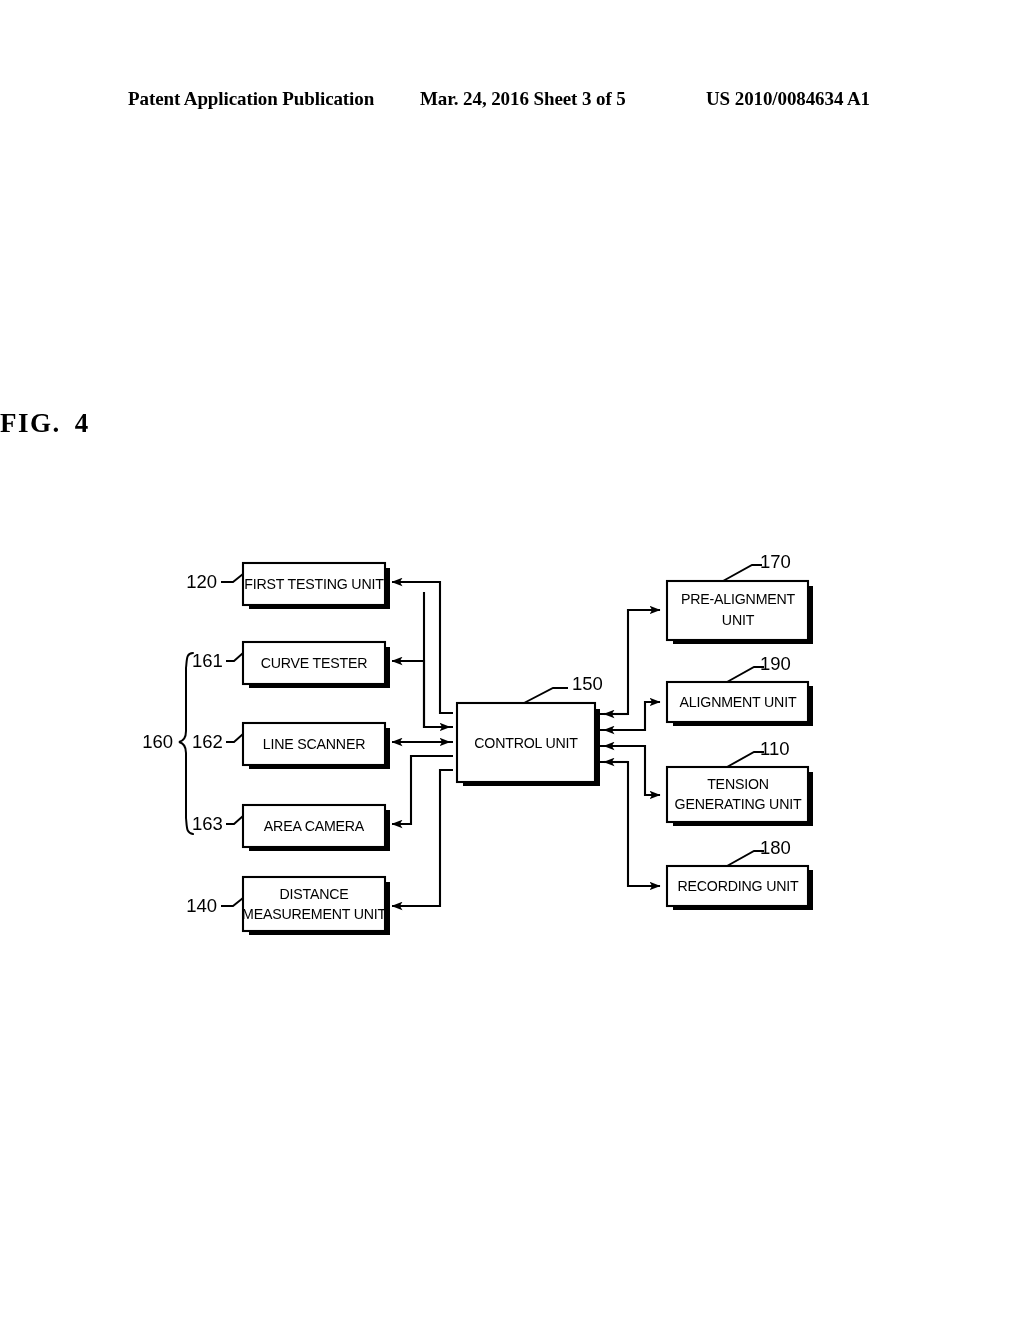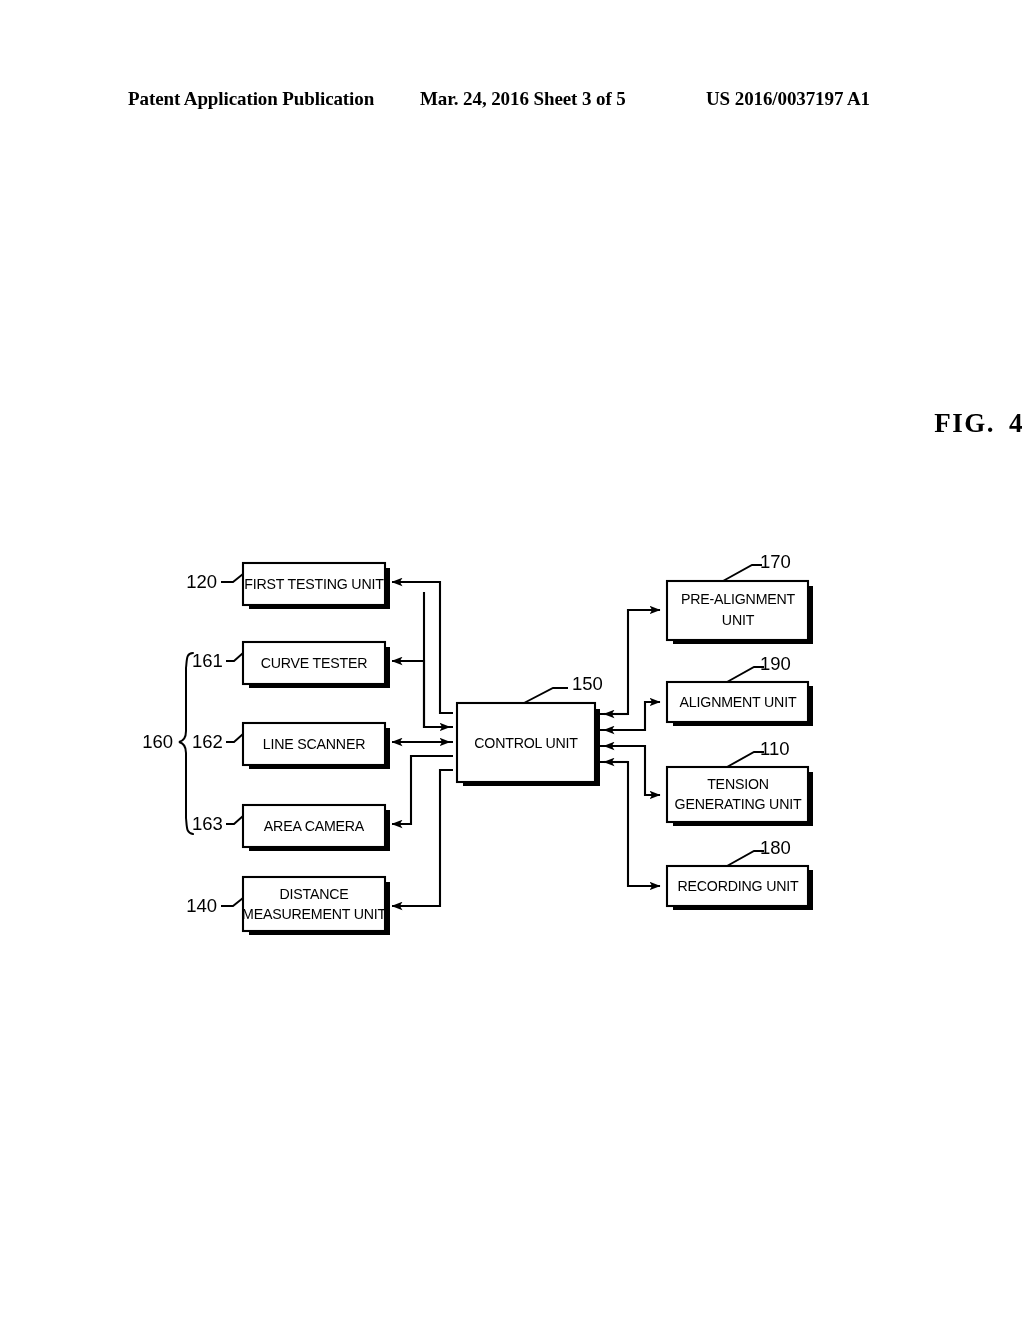--- a/index.html
+++ b/index.html
@@ -39,21 +39,21 @@
   .pub-header .hdr-left  { position: absolute; left: 0px;   }
   .pub-header .hdr-mid   { position: absolute; left: 292px; text-align: center; }
   .pub-header .hdr-right { position: absolute; left: 578px; }
 
   
   .fig-label {
     position: absolute;
     top: 408px;
     left: 0;
     width: 1024px;
-    text-align: right;
+    text-align: left;
     font-family: "Liberation Serif", serif;
     font-weight: bold;
     font-size: 27px;
     letter-spacing: 1.5px;
   }
   .fig-label .fignum { margin-left: 14px; }
 
   
   .diagram {
     position: absolute;
@@ -108,21 +108,21 @@
   }
 </style>
 </head>
 <body>
 
 <div class="page">
 
   <div class="pub-header">
     <span class="hdr-left">Patent Application Publication</span>
     <span class="hdr-mid">Mar. 24, 2016  Sheet 3 of 5</span>
-    <span class="hdr-right">US 2016/0037197 A1</span>
+    <span class="hdr-right">US 2010/0084634 A1</span>
   </div>
 
   <div class="fig-label">
     <span>FIG.</span><span class="fignum">4</span>
   </div>
 
   <svg class="diagram" viewBox="0 0 1024 1320">
     <defs>
       <marker id="arw" markerWidth="11" markerHeight="9" refX="10.5" refY="4.5" orient="auto" markerUnits="userSpaceOnUse">
         <path d="M0,0.2 L11,4.5 L0,8.8 L2.6,4.5 Z" fill="#000"></path>

